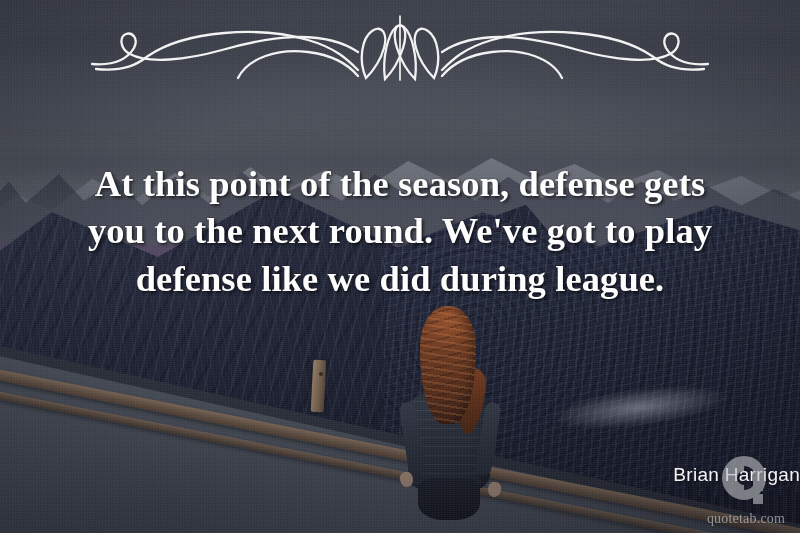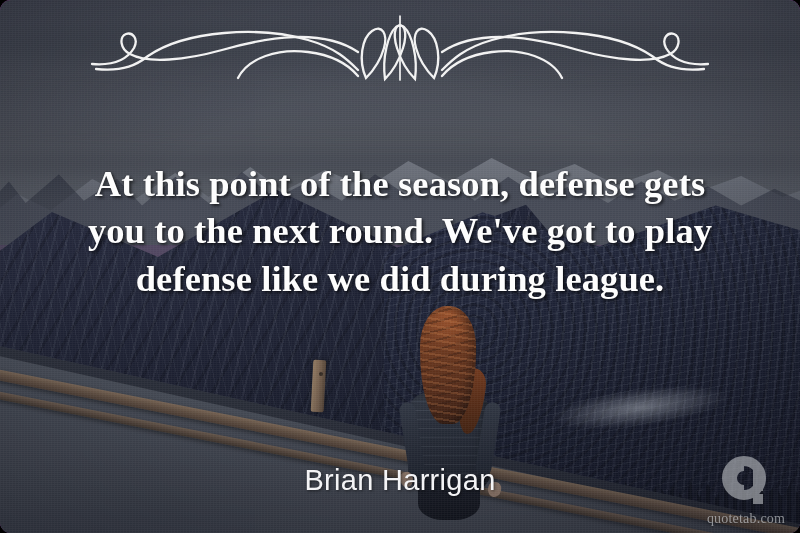--- a/index.html
+++ b/index.html
@@ -7,21 +7,20 @@
     padding: 0;
     background: #000;
   }
   #stage {
     position: relative;
     width: 800px;
     height: 533px;
     overflow: hidden;
     font-family: "Liberation Sans", sans-serif;
     background: #a21caf;
-    border-radius: 11px;
   }
 
   
   .photo {
     position: absolute;
     inset: 0;
     overflow: hidden;
   }
   
   .sky {
@@ -314,23 +313,23 @@
     text-align: center;
     letter-spacing: .1px;
     text-shadow:
       2px 2px 3px rgba(0,0,0,.55),
       0 0 2px rgba(0,0,0,.35);
   }
   .author {
     position: absolute;
     left: 0; right: 0;
     top: 464px;
-    text-align: center;
+    text-align: right;
     font-family: "Liberation Sans", sans-serif;
-    font-size: 29px;
+    font-size: 19px;
     font-weight: 400;
     color: #f4f4f6;
     letter-spacing: .3px;
     text-shadow: 1px 1px 3px rgba(0,0,0,.5);
   }
 
   
   .watermark {
     position: absolute;
     right: 8px;

